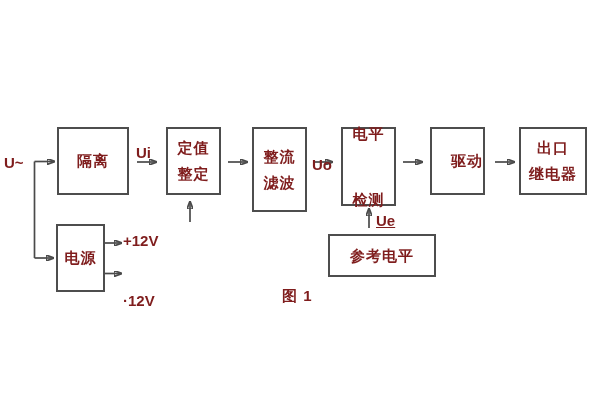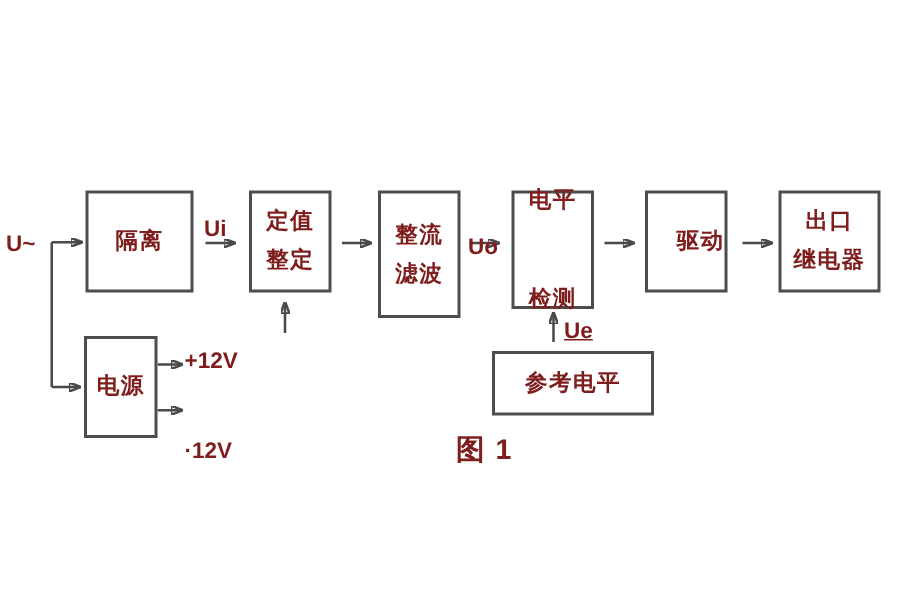--- a/index.html
+++ b/index.html
@@ -28,24 +28,23 @@
     white-space:nowrap;
   }
   .sig{
     position:absolute;
     font-size:15px;
     font-weight:600;
     white-space:nowrap;
   }
   .caption{
     position:absolute;
-    font-size:19px;
+    font-size:15px;
     font-weight:600;
     letter-spacing:1px;
-    margin-left:22px;
   }
   #connector-layer{position:absolute;left:0;top:0;}
   #connector-layer path, #connector-layer line{
     stroke:#4a4a4a;
     stroke-width:1.7;
     fill:none;
   }
 </style>
 </head>
 <body>

